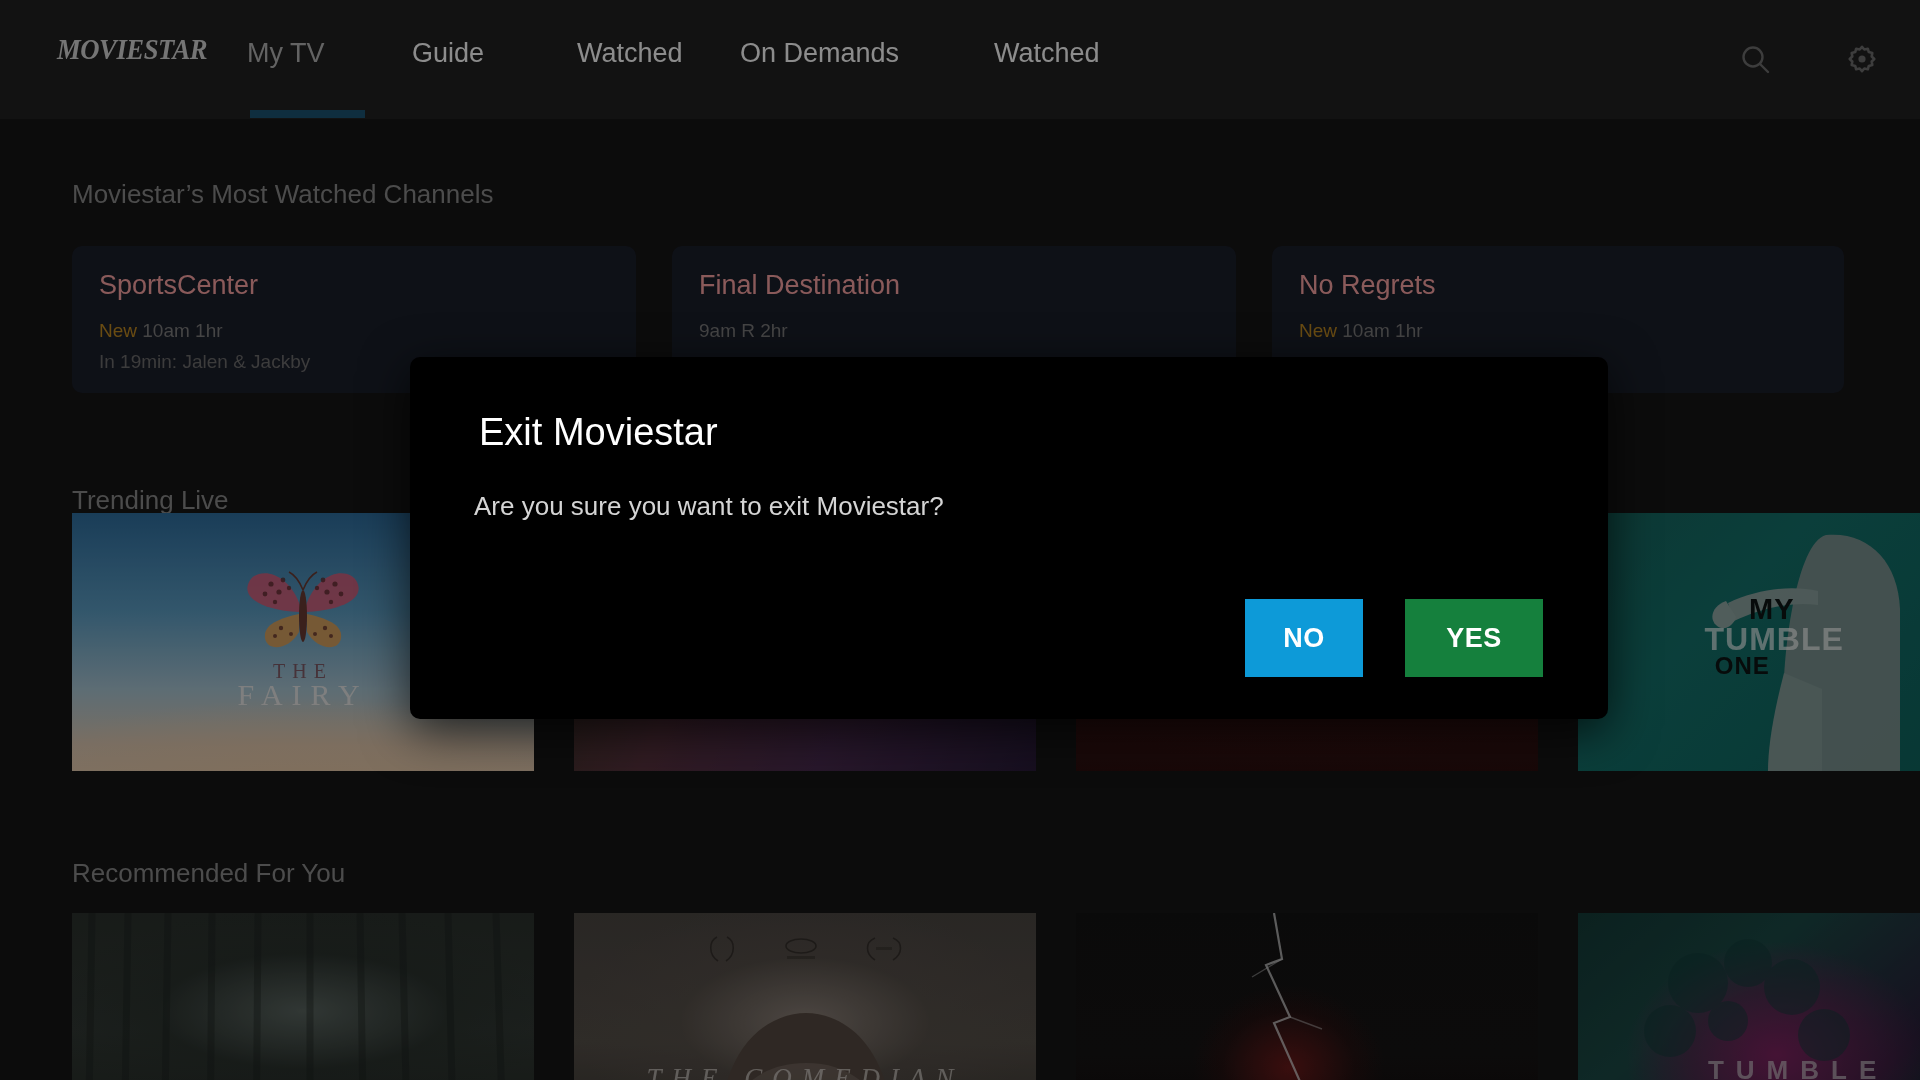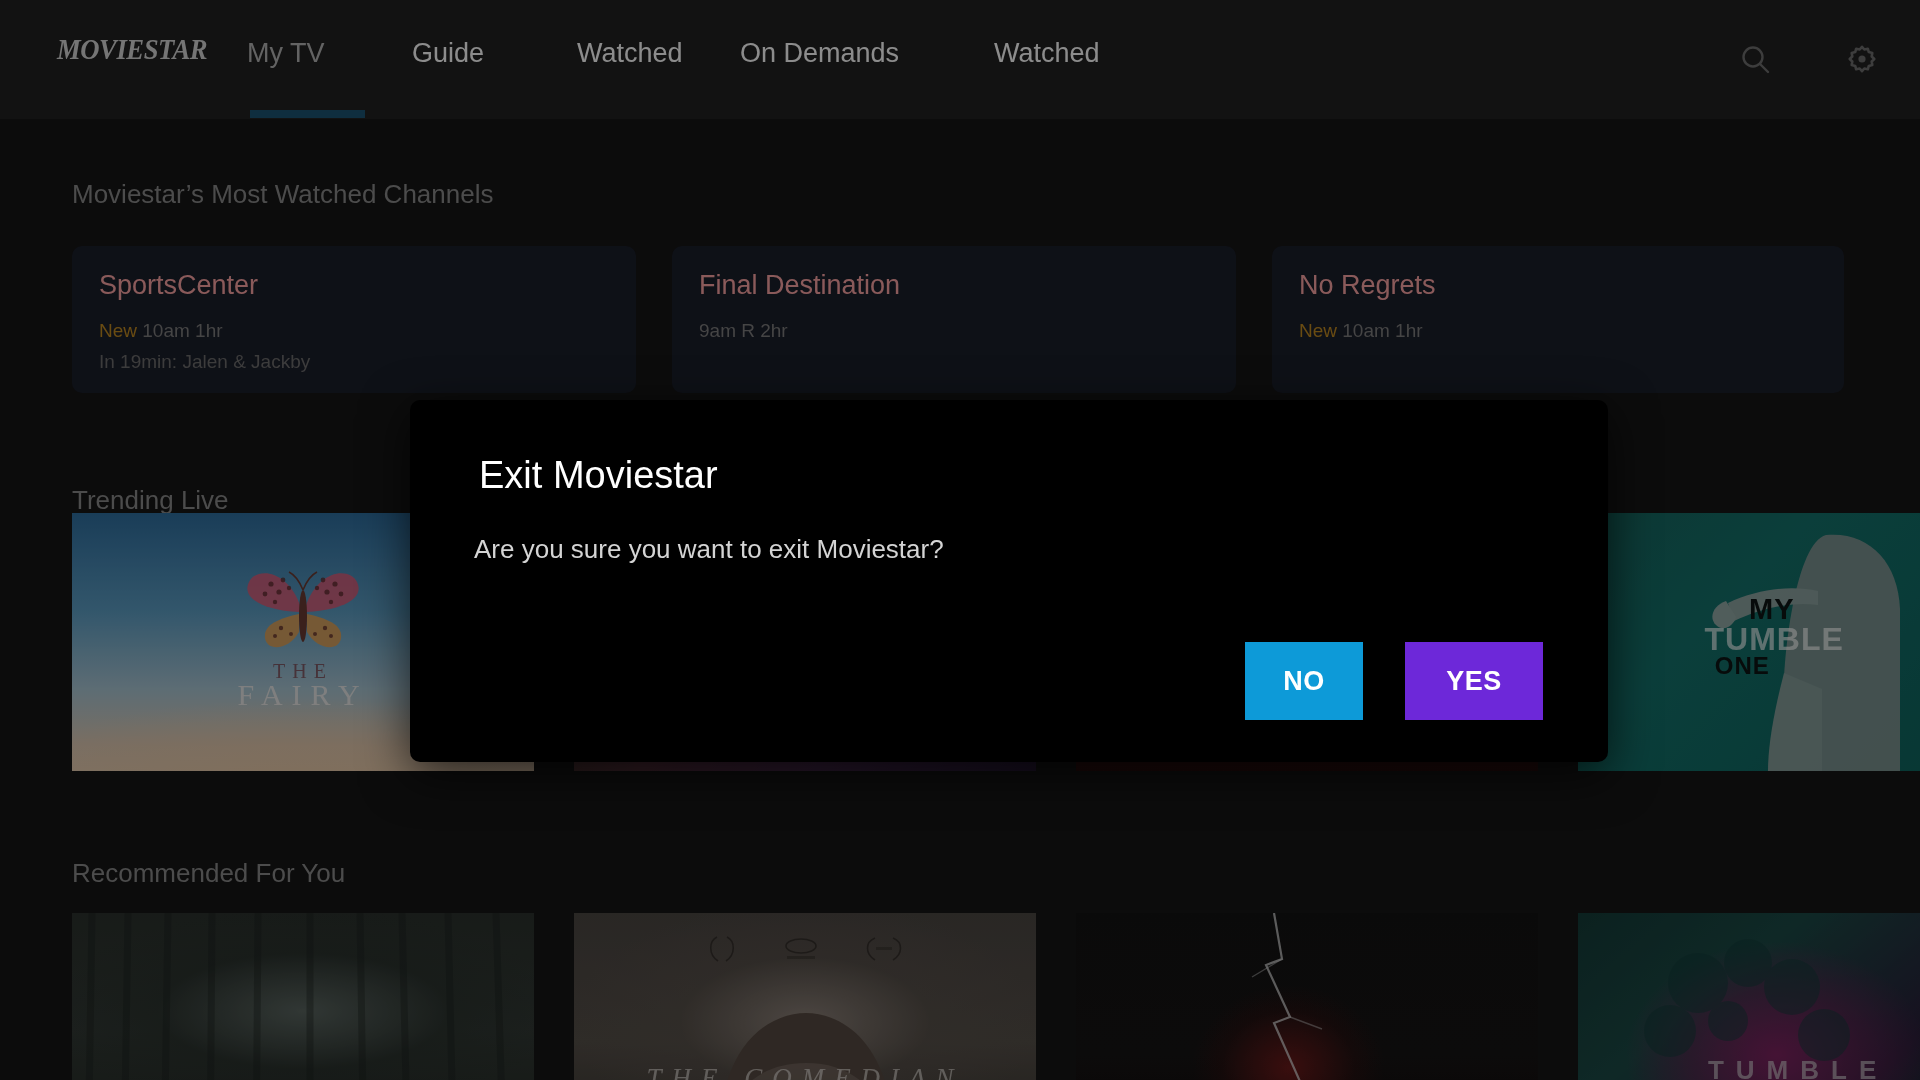--- a/index.html
+++ b/index.html
@@ -140,39 +140,38 @@
   
   .scrim { position:absolute; inset:0; background:rgba(0,0,0,0.45); }
 
   
   .dialog {
     position:absolute;
     left:410px; top:357px; width:1198px; height:362px;
     background:#000;
     border-radius:10px;
     box-shadow:0 12px 48px rgba(0,0,0,0.7);
-    margin-top:43px;
   }
   .dlg-title {
     position:absolute; left:69px; top:54px;
     font-size:38px; color:#ffffff; white-space:nowrap;
   }
   .dlg-msg {
     position:absolute; left:64px; top:134px;
     font-size:26px; color:#d4d4d4; white-space:nowrap;
   }
   .dlg-btn {
     position:absolute; top:242px; height:78px;
     display:flex; align-items:center; justify-content:center;
     font-size:27px; font-weight:bold; letter-spacing:0.5px;
     color:#ffffff; cursor:pointer; border:none;
     font-family:"Liberation Sans", sans-serif;
   }
   .dlg-btn.no  { left:835px; width:118px; background:#0d9ad8; }
-  .dlg-btn.yes { left:995px; width:138px; background:#6d28d9; }
+  .dlg-btn.yes { left:995px; width:138px; background:#15803d; }
 </style>
 </head>
 <body>
 
 <div id="app">
 
   <div class="header">
     <div class="brand">MOVIESTAR</div>
 
     <div class="nav">

